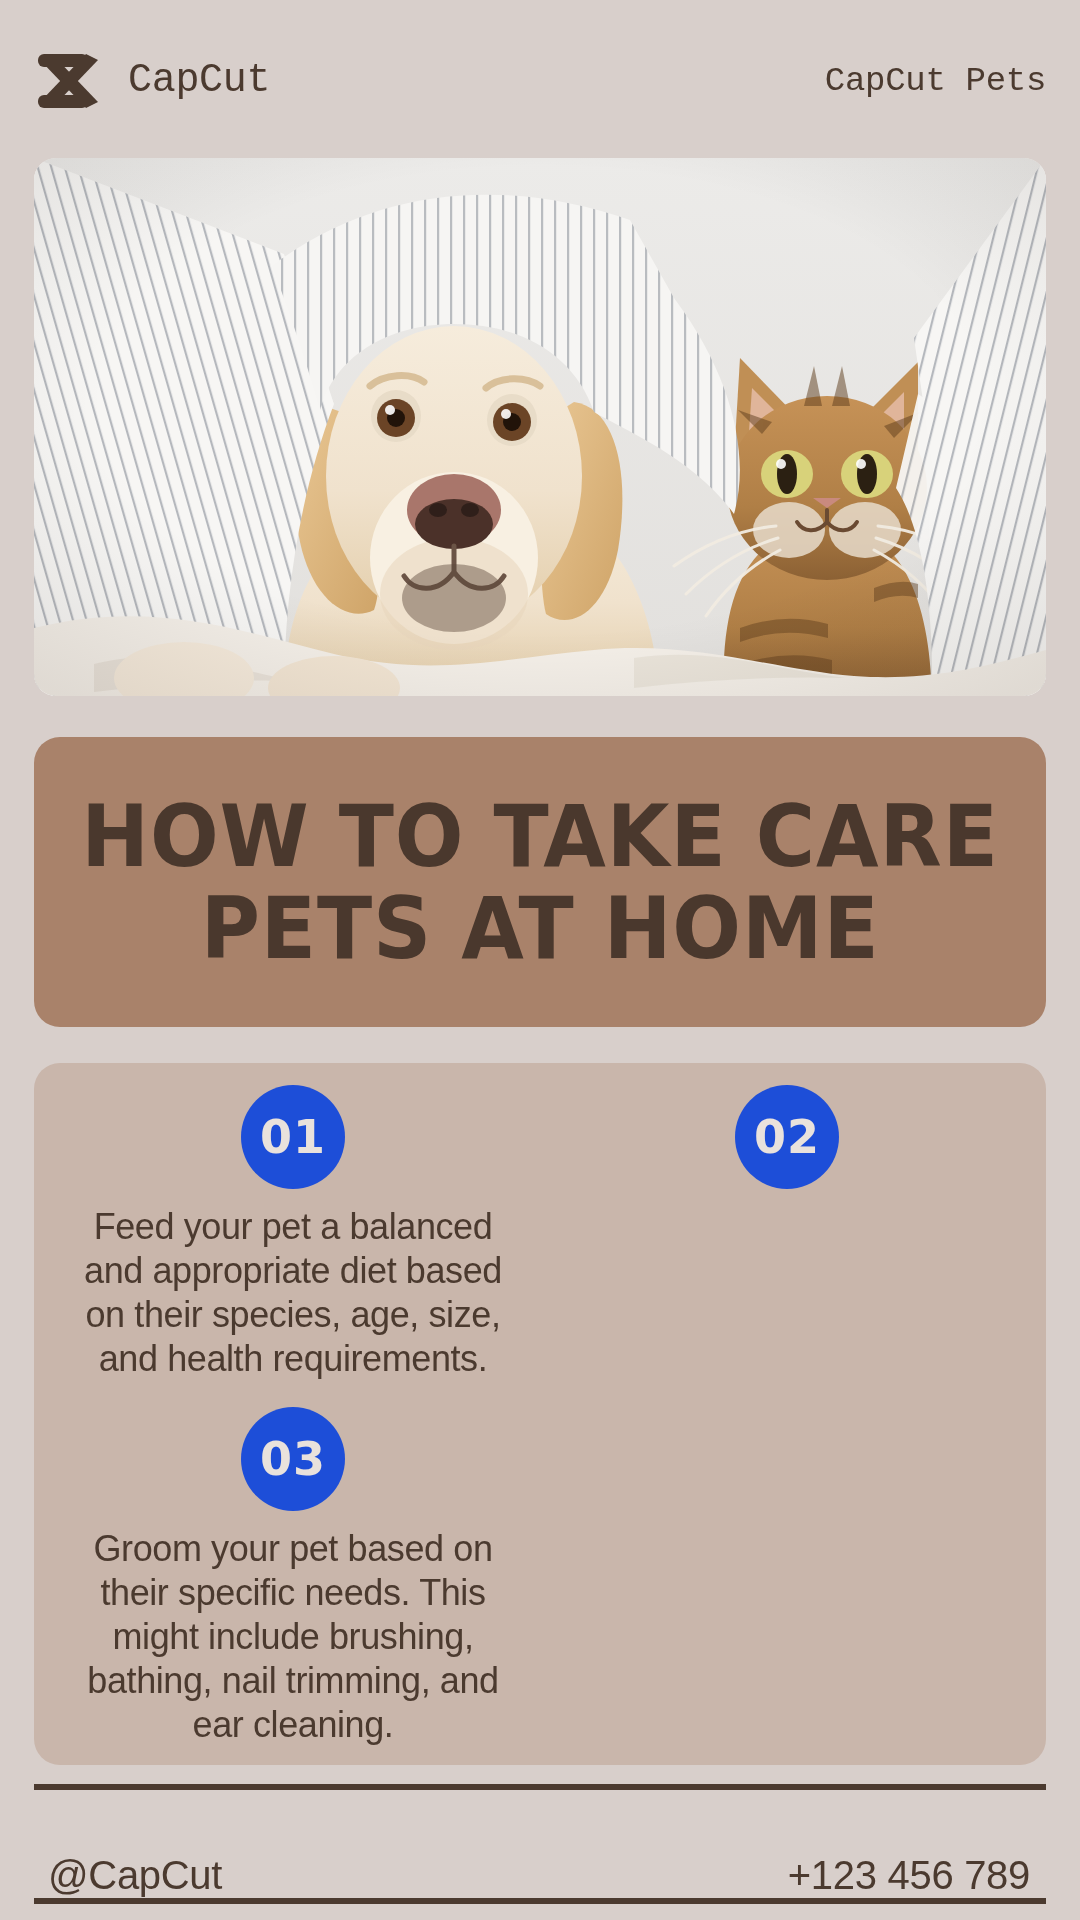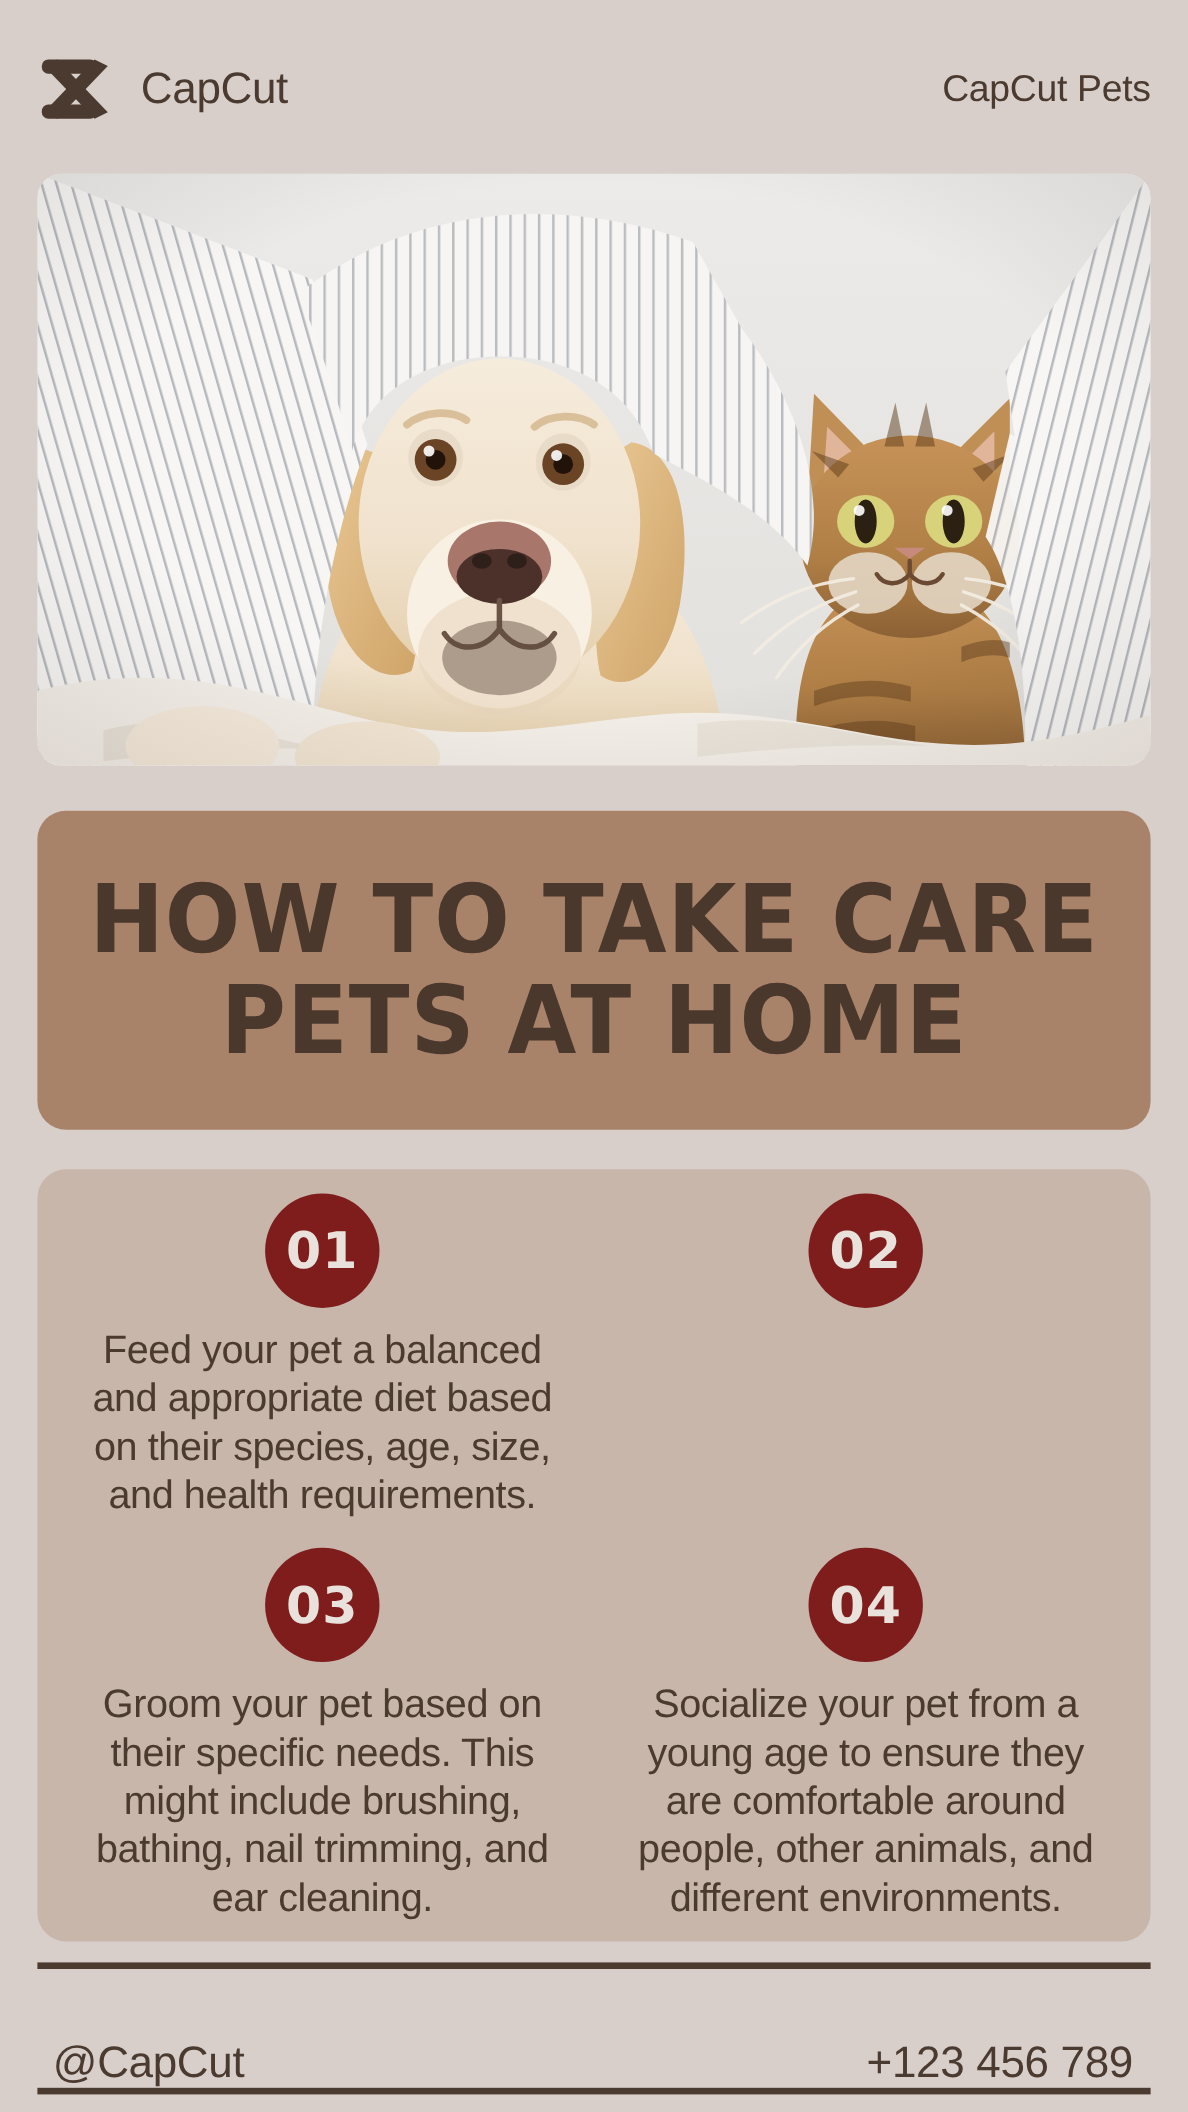--- a/index.html
+++ b/index.html
@@ -24,20 +24,21 @@
   
   .header {
     position: absolute;
     top: 48px;
     left: 34px;
     right: 34px;
     height: 66px;
     display: flex;
     align-items: center;
     justify-content: space-between;
+    font-family: Liberation Mono, monospace;
   }
   .brand {
     display: flex;
     align-items: center;
     gap: 20px;
   }
   .logo-mark {
     width: 74px;
     height: 58px;
     display: block;
@@ -118,21 +119,21 @@
     display: flex;
     flex-direction: column;
     align-items: center;
     box-sizing: border-box;
     padding: 0 16px;
   }
   .step-badge {
     width: 104px;
     height: 104px;
     border-radius: 50%;
-    background: #7f1d1d;
+    background: #1d4ed8;
     color: #e9e2dc;
     display: flex;
     align-items: center;
     justify-content: center;
     font-family: "DejaVu Sans", sans-serif;
     font-weight: bold;
     font-size: 46px;
     letter-spacing: 1px;
     flex: 0 0 auto;
   }
@@ -351,24 +352,20 @@
 
     <div class="step">
       <div class="step-badge">02</div>
     </div>
 
     <div class="step">
       <div class="step-badge">03</div>
       <div class="step-text">Groom your pet based on their specific needs. This might include brushing, bathing, nail trimming, and ear cleaning.</div>
     </div>
 
-    <div class="step">
-      <div class="step-badge">04</div>
-      <div class="step-text">Socialize your pet from a young age to ensure they are comfortable around people, other animals, and different environments.</div>
-    </div>
 
   </div>
 
   <div class="footer">
     <div class="rule"></div>
     <div class="footer-row">
       <span class="footer-item">@CapCut</span>
       <span class="footer-item mid">+123 456 789</span>
     </div>
     <div class="rule"></div>

